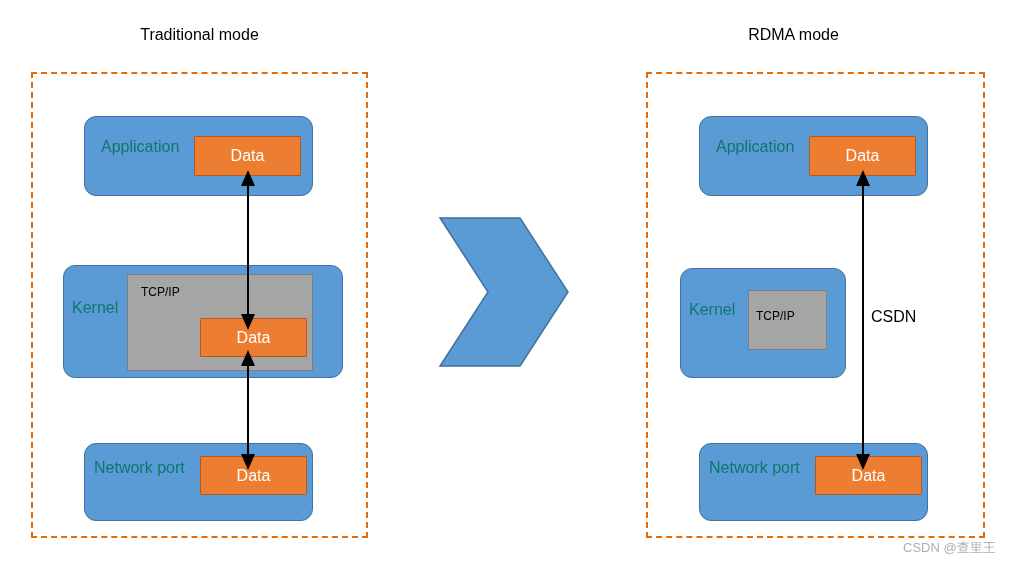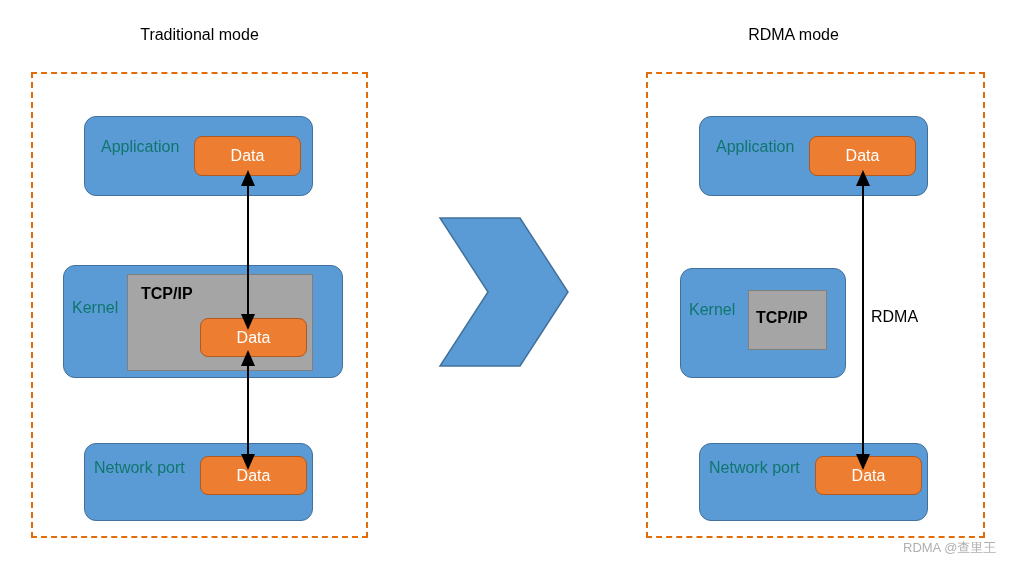--- a/index.html
+++ b/index.html
@@ -40,40 +40,39 @@
   .blue-box-label {
     position: absolute;
     color: #0f766e;
     font-size: 16px;
     white-space: nowrap;
   }
   .data-box {
     position: absolute;
     background: #ED7D31;
     border: 1px solid #AE5A21;
-    border-radius: 8px;
+    border-radius: 1px;
     box-sizing: border-box;
     color: #ffffff;
     font-size: 16px;
     display: flex;
     align-items: center;
     justify-content: center;
   }
   .gray-box {
     position: absolute;
     background: #A5A5A5;
     border: 1px solid #7F7F7F;
     box-sizing: border-box;
   }
   .gray-label {
     position: absolute;
     color: #000000;
-    font-size: 16px;
+    font-size: 12px;
     white-space: nowrap;
-    font-weight: bold;
   }
   .rdma-label {
     position: absolute;
     color: #000000;
     font-size: 16px;
     white-space: nowrap;
   }
   .arrow-svg {
     position: absolute;
     overflow: visible;
@@ -133,27 +132,27 @@
 
   <div class="blue-box" style="left:699px; top:116px; width:229px; height:80px;"></div>
   <div class="blue-box-label" style="left:716px; top:138px;">Application</div>
   <div class="data-box" style="left:809px; top:136px; width:107px; height:40px;">Data</div>
 
   <div class="blue-box" style="left:680px; top:268px; width:166px; height:110px;"></div>
   <div class="gray-box" style="left:748px; top:290px; width:79px; height:60px;"></div>
   <div class="blue-box-label" style="left:689px; top:301px;">Kernel</div>
   <div class="gray-label" style="left:756px; top:309px;">TCP/IP</div>
 
-  <div class="rdma-label" style="left:871px; top:308px;">RDMA</div>
+  <div class="rdma-label" style="left:871px; top:308px;">CSDN</div>
 
   <div class="blue-box" style="left:699px; top:443px; width:229px; height:78px;"></div>
   <div class="blue-box-label" style="left:709px; top:459px;">Network port</div>
   <div class="data-box" style="left:815px; top:456px; width:107px; height:39px;">Data</div>
 
   <svg class="arrow-svg" style="left:851px; top:170px; width:24px; height:300px;" viewBox="0 0 24 300">
     <line x1="12" y1="14" x2="12" y2="286" stroke="#000000" stroke-width="2"></line>
     <polygon points="12,0 5,16 19,16" fill="#000000"></polygon>
     <polygon points="12,300 5,284 19,284" fill="#000000"></polygon>
   </svg>
 
-  <div class="watermark" style="left:903px; top:539px;">RDMA @查里王</div>
+  <div class="watermark" style="left:903px; top:539px;">CSDN @查里王</div>
 
 </div>
 
 </body></html>

